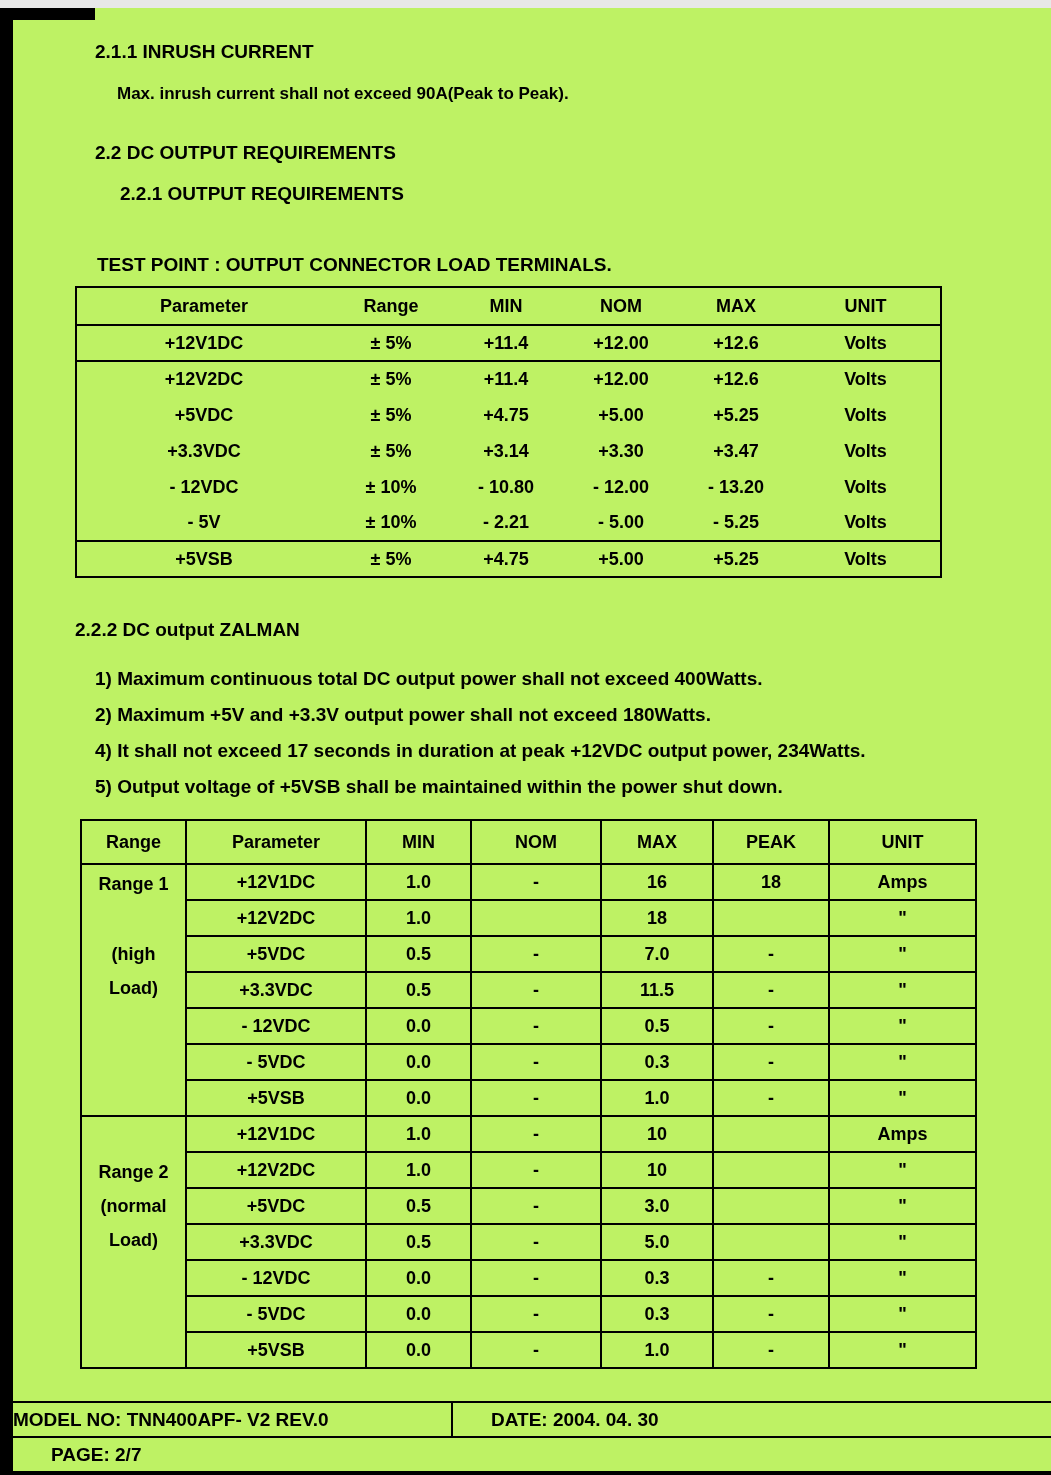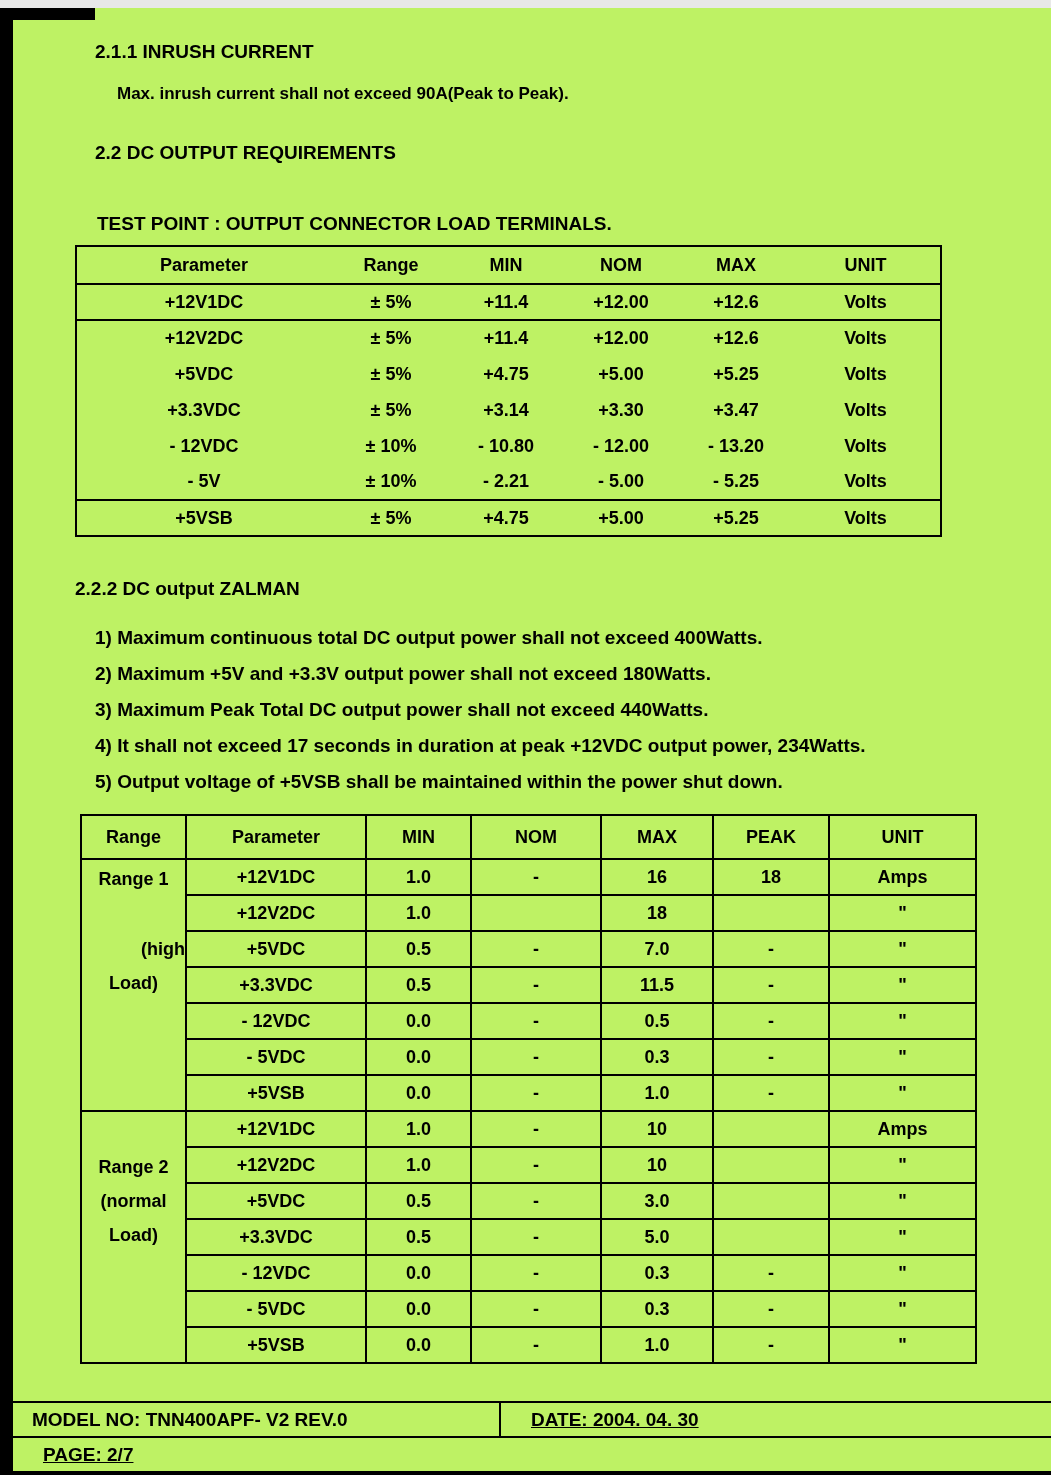--- a/index.html
+++ b/index.html
@@ -34,44 +34,45 @@
   .notes  { margin-left: 20px; margin-top: 20px; font-size: 19px; }
   .notes .note { line-height: 36px; white-space: nowrap; }
 
   .t2 { margin-left: 5px; margin-top: 14px; width: 895px; border: 2px solid #000; }
   .t2 th, .t2 td { border: 2px solid #000; text-align: center; font-size: 18px; padding: 0; }
   .t2 th { height: 44px; }
   .t2 td { height: 36px; }
   .range-cell { vertical-align: top; }
   .range-cell div { line-height: 22px; }
   .range-0 .l0 { margin-top: 8px; }
-  .range-0 .l1 { margin-top: 48px; text-align: right; }
+  .range-0 .l1 { margin-top: 48px; }
   .range-0 .l2 { margin-top: 12px; }
   .range-1 .l0 { margin-top: 44px; }
   .range-1 .l1 { margin-top: 12px; }
   .range-1 .l2 { margin-top: 12px; }
 
   .footer { position: absolute; left: 13px; right: 0; bottom: 12px; font-size: 19px; }
   .frow  { display: flex; border-top: 2px solid #000; height: 35px; }
   .fcell { display: flex; align-items: center; height: 100%; }
-  .fcell.fleft  { width: 488px; border-right: 2px solid #000; padding-left: 19px; }
-  .fcell.fright { flex: 1; padding-left: 30px; text-decoration: underline; }
+  .fcell.fleft  { width: 440px; border-right: 2px solid #000; padding-left: 0; }
+  .fcell.fright { flex: 1; padding-left: 38px; }
 </style>
 </head>
 <body>
 
 <div class="page">
   <div class="corner-bar"></div>
   <div class="left-bar"></div>
   <div class="bottom-bar"></div>
 
   <div class="content">
     <div class="h sec211">2.1.1 INRUSH CURRENT</div>
     <div class="para">Max. inrush current shall not exceed 90A(Peak to Peak).</div>
     <div class="h sec22">2.2 DC OUTPUT REQUIREMENTS</div>
+    <div class="h sec221">2.2.1 OUTPUT REQUIREMENTS</div>
     <div class="h testpoint">TEST POINT : OUTPUT CONNECTOR LOAD TERMINALS.</div>
 
     <table class="t1">
       <colgroup>
         <col style="width:255px">
           <col style="width:120px">
           <col style="width:110px">
         <col style="width:120px">
           <col style="width:110px">
           <col style="width:150px">
@@ -144,21 +145,20 @@
             <td>Volts</td>
           </tr>
         </tbody>
     </table>
 
     <div class="h sec222">2.2.2 DC output ZALMAN</div>
 
     <div class="notes">
       <div class="note">1) Maximum continuous total DC output power shall not exceed 400Watts.</div>
       <div class="note">2) Maximum +5V and  +3.3V output power shall not exceed  180Watts.</div>
-      <div class="note">3) Maximum Peak Total DC output power shall not exceed 440Watts.</div>
       <div class="note">4) It shall not exceed 17 seconds in duration at peak +12VDC output power, 234Watts.</div>
       <div class="note">5) Output voltage of +5VSB shall be maintained within the power shut down.</div>
     </div>
 
     <table class="t2">
       <colgroup>
         <col style="width:105px">
           <col style="width:180px">
           <col style="width:105px">
         <col style="width:130px">

